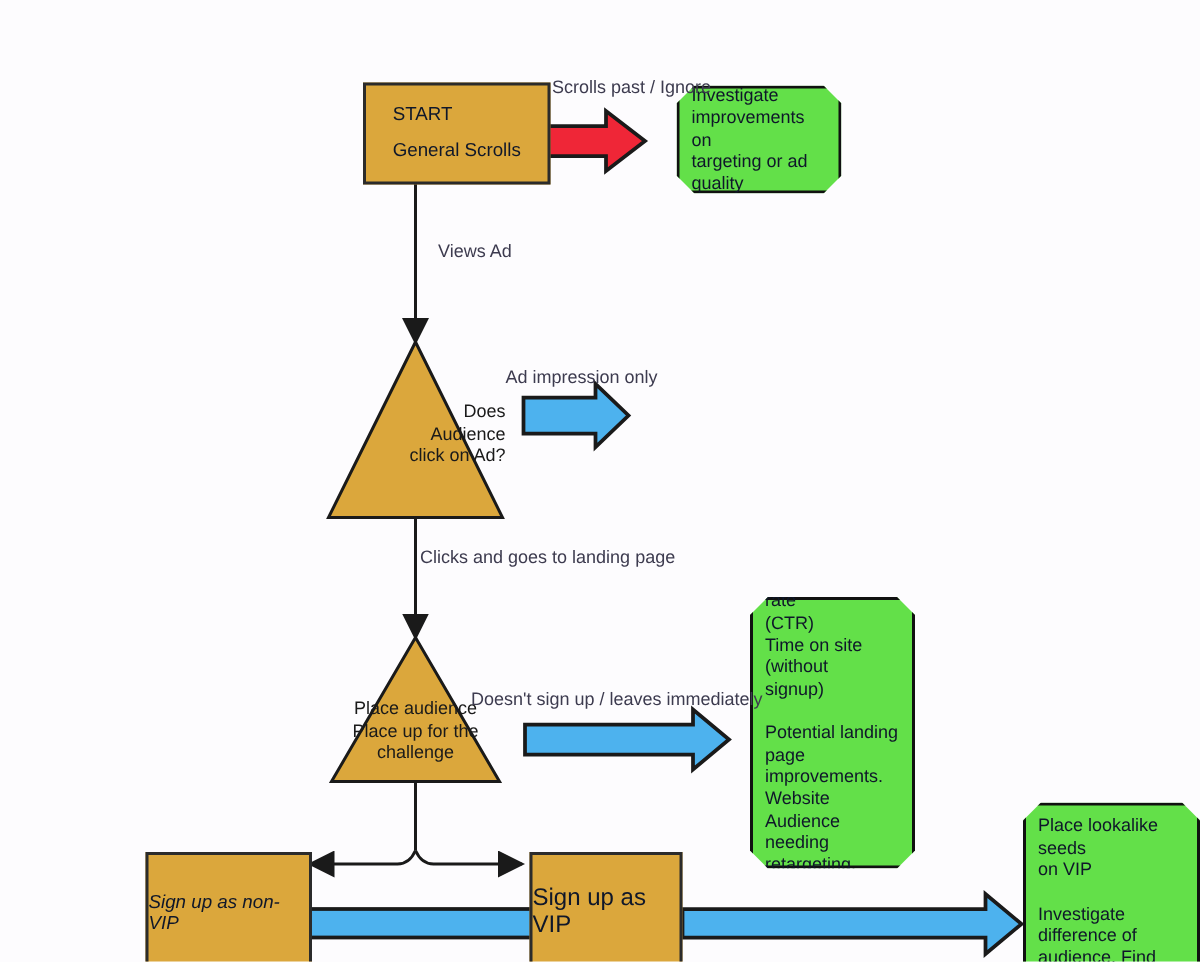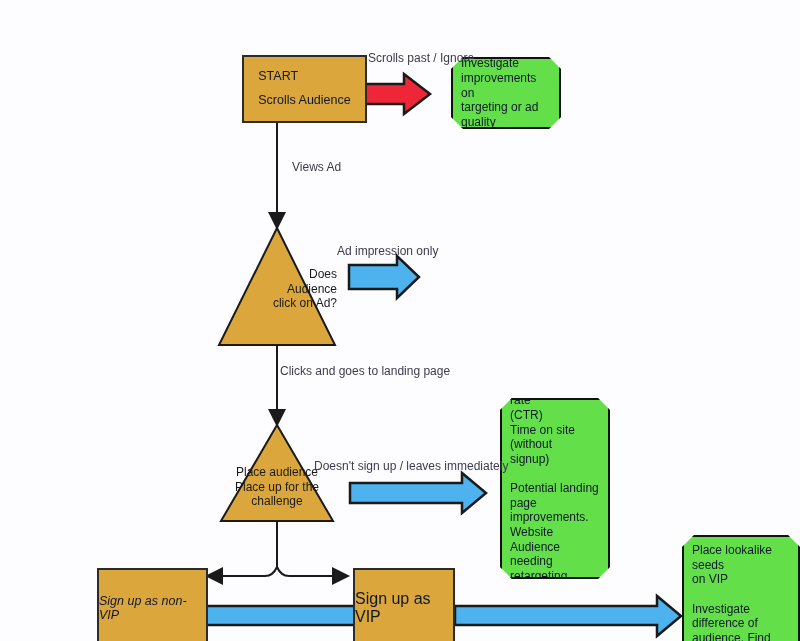--- a/index.html
+++ b/index.html
@@ -70,21 +70,21 @@
     </g>
 
     <polygon points="277,228 335,345 219,345" fill="#dba73c" stroke="#1a1a1a" stroke-width="2"></polygon>
 
     <polygon points="277,425 333,521 221,521" fill="#dba73c" stroke="#1a1a1a" stroke-width="2"></polygon>
   </svg>
 
   <div class="node proc" style="left:215px;top:55px;width:125px;height:68px;margin-left:27px;">
     <div class="lines">
       <div>START</div>
-      <div>Scrolls Audience</div>
+      <div>General Scrolls</div>
     </div>
   </div>
 
   <div class="tri-label" style="left:217px;top:267px;width:120px;text-align:right;">
     <div>Does</div>
     <div>Audience</div>
     <div>click on Ad?</div>
   </div>
 
   <div class="tri-label" style="left:217px;top:465px;width:120px;">

